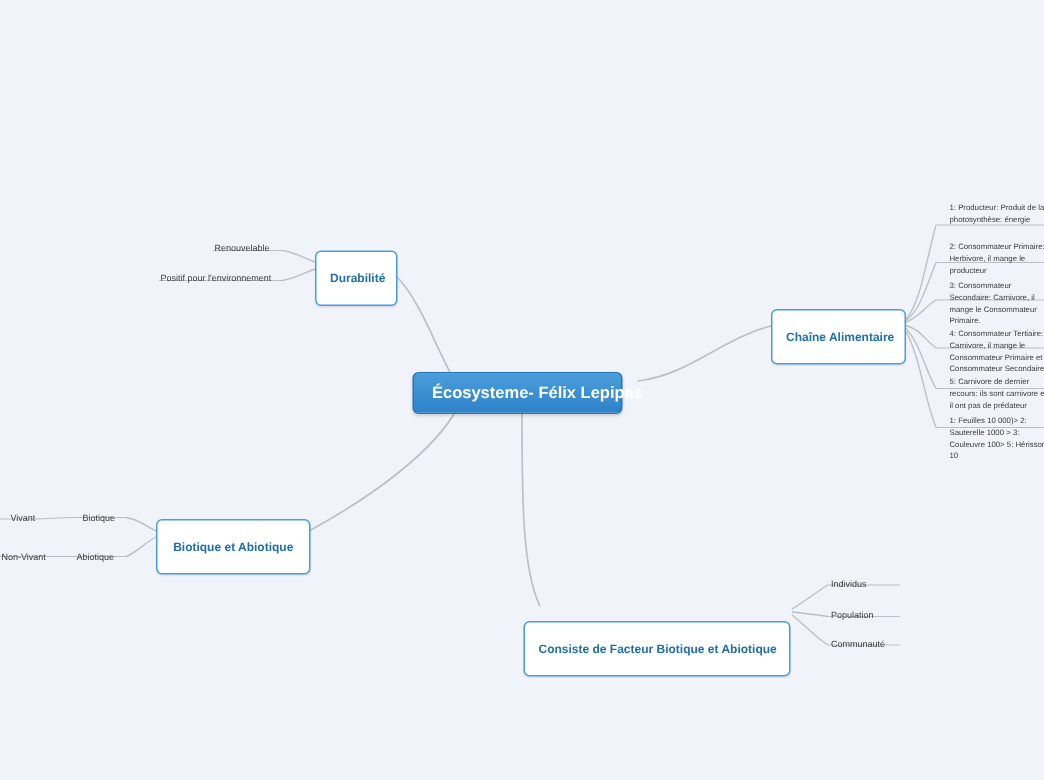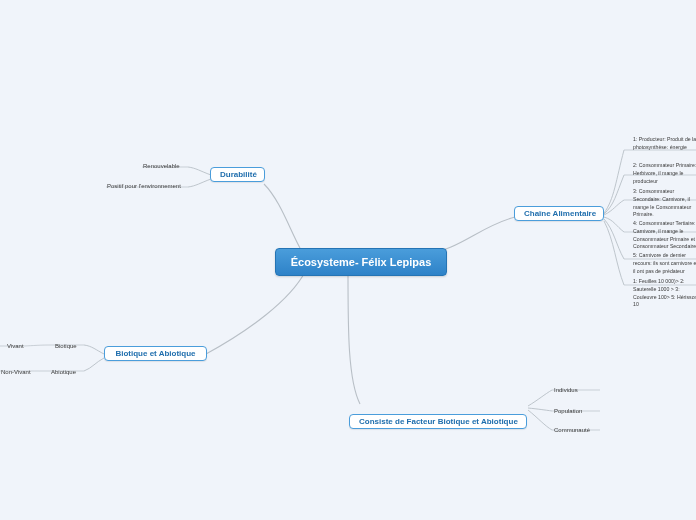--- a/index.html
+++ b/index.html
@@ -46,21 +46,21 @@
     box-shadow: 0 1px 2px rgba(0,0,0,0.15);
   }
   
   .node-main {
     background: #ffffff;
     border: 1px solid #4a9ddb;
     border-radius: 4px;
     color: #1f6ead;
     font-size: 8px;
     font-weight: bold;
-    padding: 2px 9px;
+    padding: 13px 9px;
     text-align: center;
     box-shadow: 0 1px 1px rgba(0,0,0,0.08);
   }
   
   .node-leaf {
     color: #3a3a3a;
     font-size: 6px;
     padding: 1px 3px 2px 3px;
     text-align: left;
     line-height: 1.45;
@@ -116,21 +116,21 @@
     <path d="M 14 371 L 0 371" stroke="#b8bfc6" stroke-width="0.7" fill="none"></path>
 
     <path d="M 528 406 C 538 400, 545 394, 552 390" fill="none" stroke="#b8bfc6" stroke-width="0.9"></path>
     <path d="M 528 408 C 538 409, 545 410, 552 411" fill="none" stroke="#b8bfc6" stroke-width="0.9"></path>
     <path d="M 528 410 C 538 418, 545 426, 552 430" fill="none" stroke="#b8bfc6" stroke-width="0.9"></path>
     <path d="M 552 390 L 600 390" stroke="#b8bfc6" stroke-width="0.7" fill="none"></path>
     <path d="M 552 411 L 600 411" stroke="#b8bfc6" stroke-width="0.7" fill="none"></path>
     <path d="M 552 430 L 600 430" stroke="#b8bfc6" stroke-width="0.7" fill="none"></path>
   </svg>
 
-  <div class="node node-root" style="left:275px; top:248px; width:172px;">Écosysteme- Félix Lepipas</div>
+  <div class="node node-root" style="left:275px; top:248px; width:140px;">Écosysteme- Félix Lepipas</div>
 
   <div class="node node-main" style="left:210px; top:167px; width:55px;">Durabilité</div>
   <div class="node node-leaf" style="left:140px; top:161px;">Renouvelable</div>
   <div class="node node-leaf" style="left:104px; top:181px;">Positif pour l'environnement</div>
 
   <div class="node node-main" style="left:514px; top:206px; width:90px;">Chaîne Alimentaire</div>
   <div class="node node-para" style="left:630px; top:134px; width:74px;">1: Producteur: Produit de la photosynthèse: énergie</div>
   <div class="node node-para" style="left:630px; top:160px; width:74px;">2: Consommateur Primaire: Herbivore, il mange le producteur</div>
   <div class="node node-para" style="left:630px; top:186px; width:74px;">3: Consommateur Secondaire: Carnivore, il mange le Consommateur Primaire.</div>
   <div class="node node-para" style="left:630px; top:218px; width:74px;">4: Consommateur Tertiaire: Carnivore, il mange le Consommateur Primaire et Consommateur Secondaire</div>

